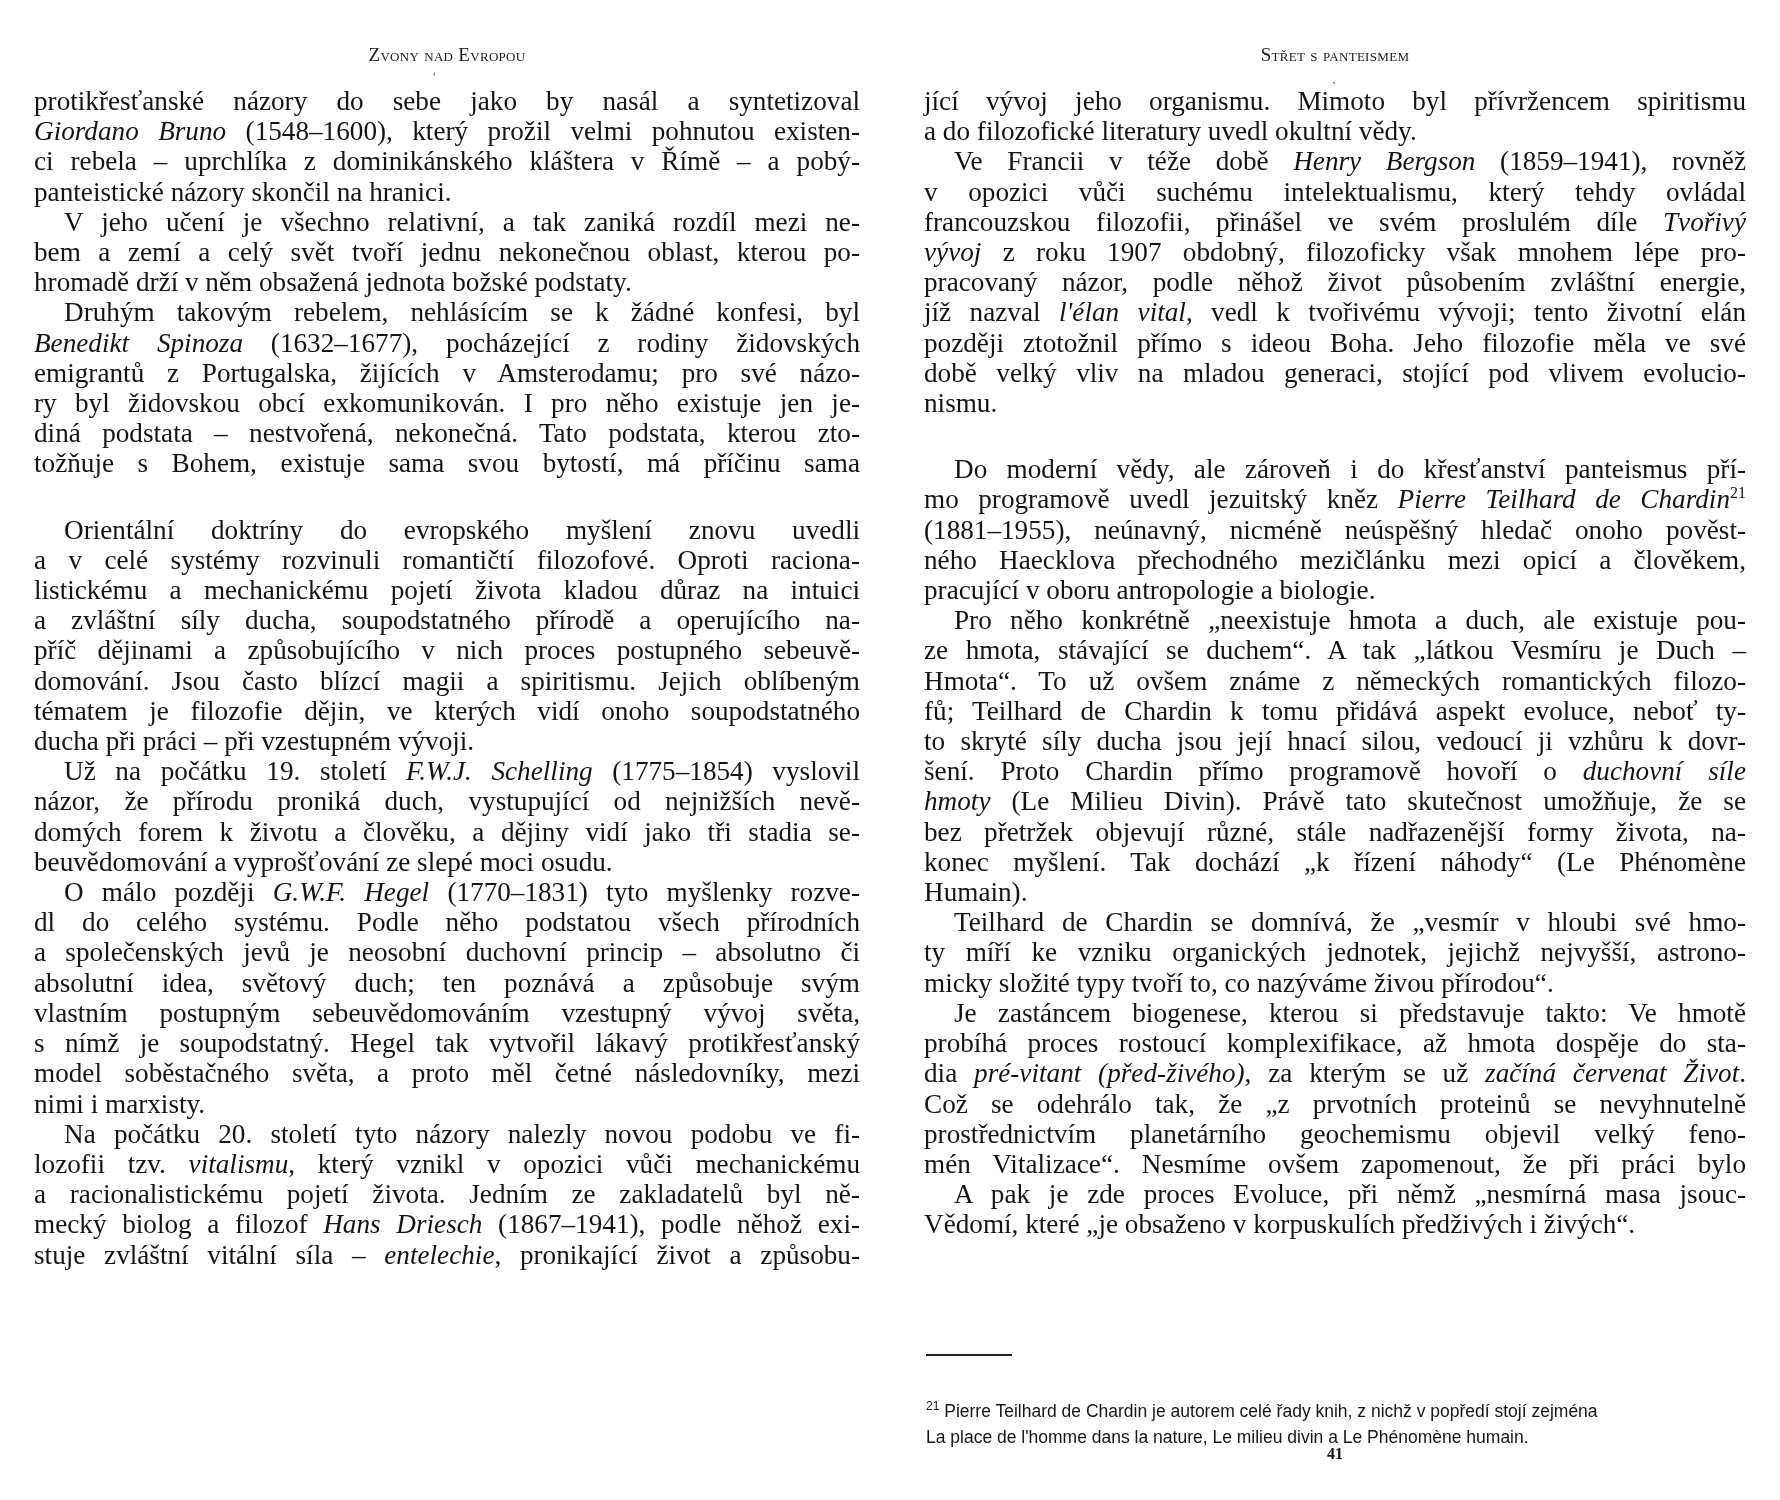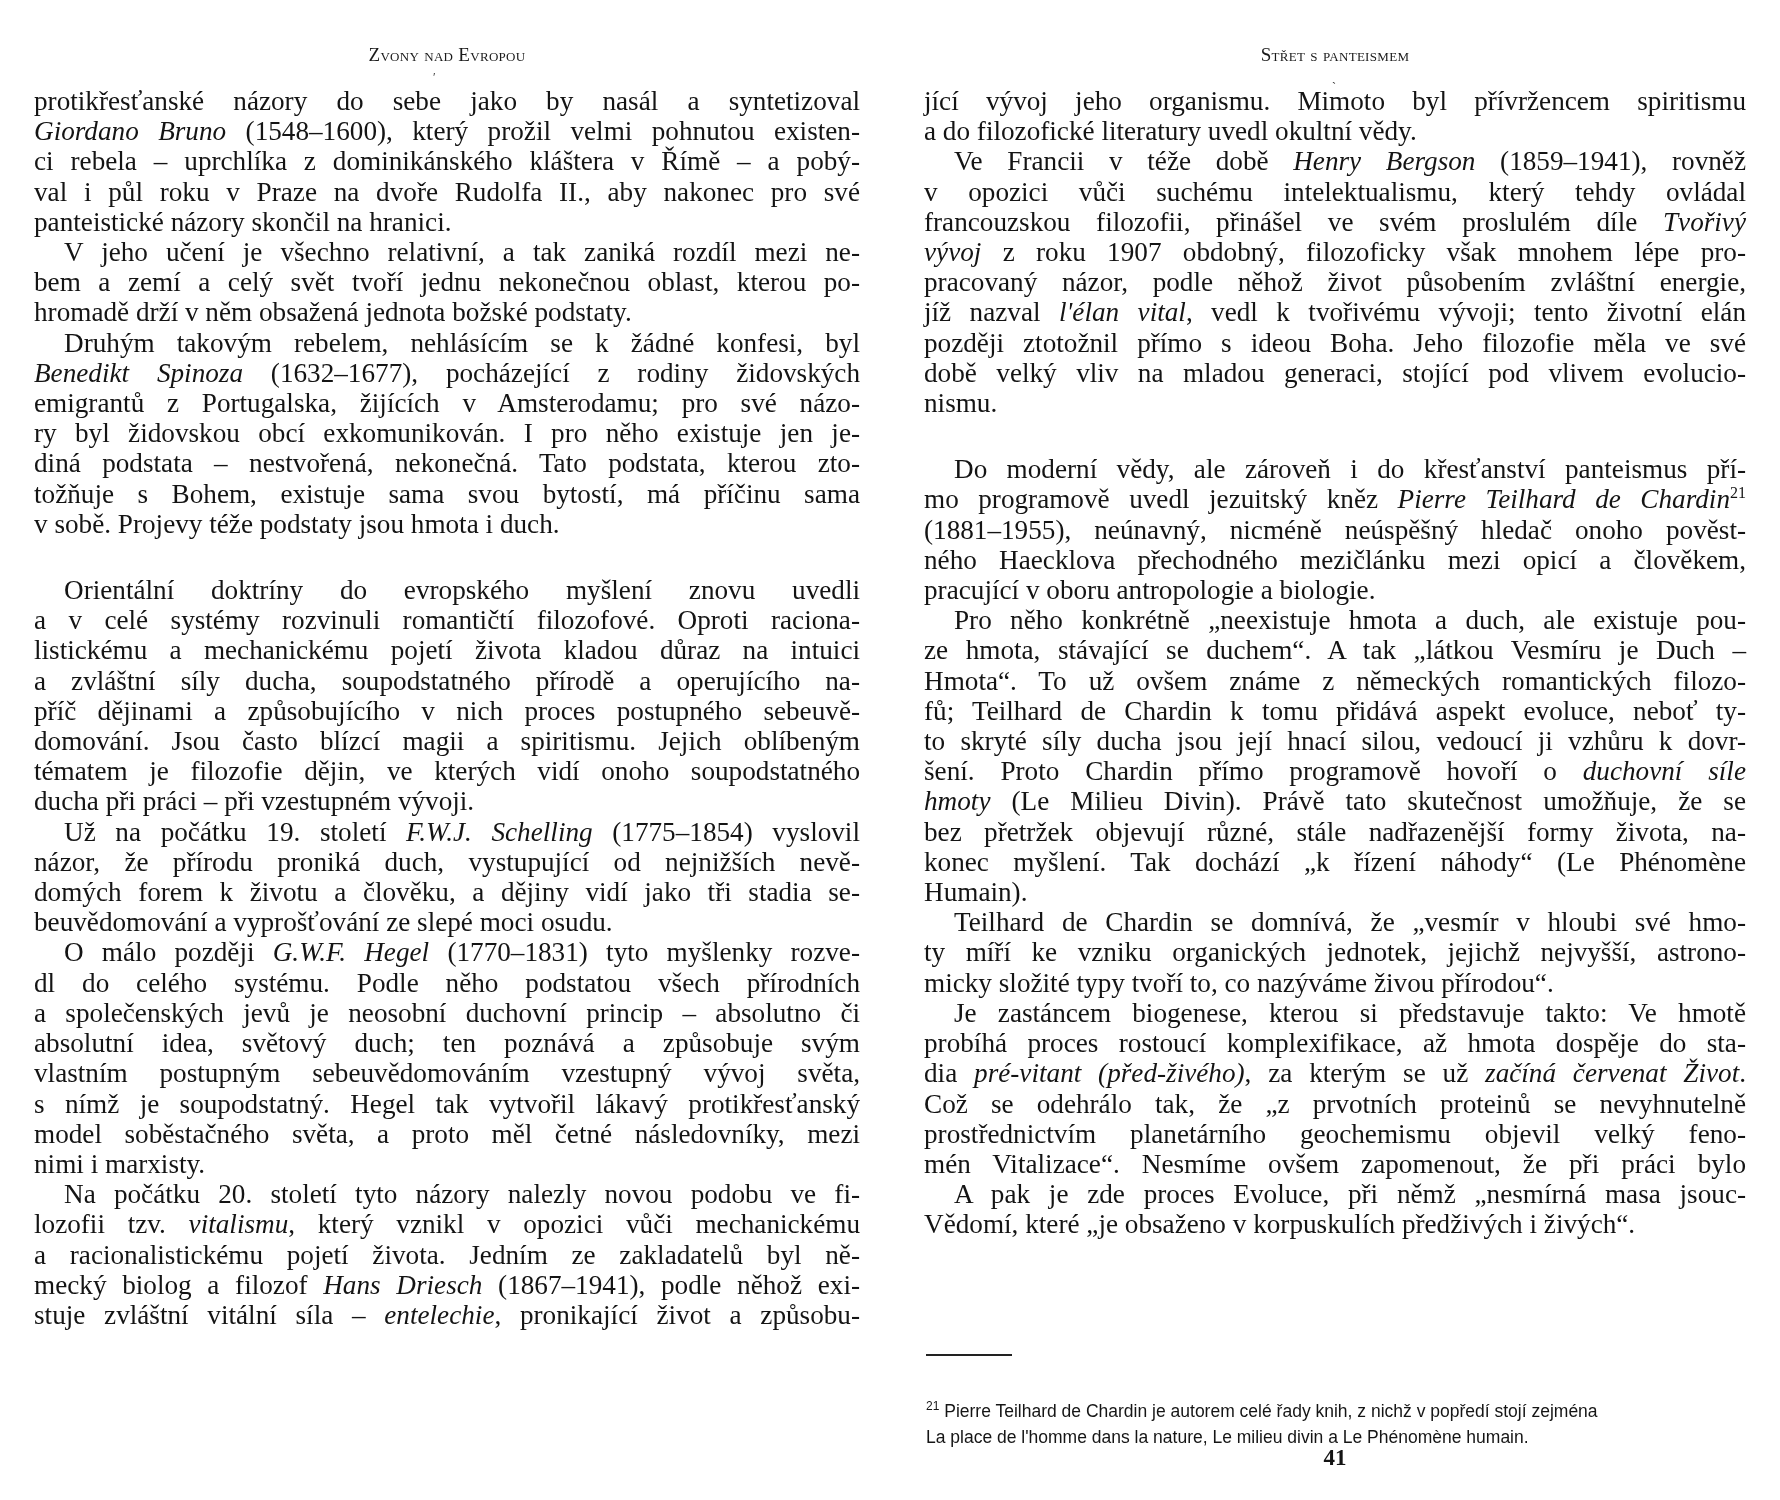--- a/index.html
+++ b/index.html
@@ -15,44 +15,42 @@
   .gap { height: 36px; }
   .line { display: block; text-align: justify; text-align-last: justify; white-space: nowrap; }
   .line.last { text-align-last: left; }
   .line.first { padding-left: 30px; }
   em { font-style: italic; margin-top: 48px; }
   sup { font-size: 16px; vertical-align: super; line-height: 0; }
   .fn-rule { position: absolute; top: 1354px; left: 2px; width: 86px; height: 2px; background: #222; }
   .footnote { position: absolute; top: 1358px; left: 2px; right: 40px; font-family: "Liberation Sans", "DejaVu Sans", sans-serif;
               font-size: 17.5px; line-height: 26px; color: #151515; margin-top: 40px; }
   .footnote sup { font-size: 12px; }
-  .page-number { position: absolute; top: 1445px; left: 0; right: 0; text-align: center; font-size: 23px; font-weight: bold; }
+  .page-number { position: absolute; top: 1445px; left: 0; right: 0; text-align: center; font-size: 16px; font-weight: bold; }
 </style>
 </head>
 <body>
 
 <div class="page" id="left-page">
   <div class="running-head">Zvony nad Evropou</div>
   <div class="head-mark" style="left:399px">ʹ</div>
   <div class="text" id="left-text">
       <span class="line">protikřesťanské názory do sebe jako by nasál a syntetizoval</span>
       <span class="line"><em>Giordano Bruno</em> (1548–1600), který prožil velmi pohnutou existen-</span>
       <span class="line">ci rebela – uprchlíka z dominikánského kláštera v Římě – a pobý-</span>
-      <span class="line">val i půl roku v Praze na dvoře Rudolfa II., aby nakonec pro své</span>
       <span class="line last">panteistické názory skončil na hranici.</span>
       <span class="line first">V jeho učení je všechno relativní, a tak zaniká rozdíl mezi ne-</span>
       <span class="line">bem a zemí a celý svět tvoří jednu nekonečnou oblast, kterou po-</span>
       <span class="line last">hromadě drží v něm obsažená jednota božské podstaty.</span>
       <span class="line first">Druhým takovým rebelem, nehlásícím se k žádné konfesi, byl</span>
       <span class="line"><em>Benedikt Spinoza</em> (1632–1677), pocházející z rodiny židovských</span>
       <span class="line">emigrantů z Portugalska, žijících v Amsterodamu; pro své názo-</span>
       <span class="line">ry byl židovskou obcí exkomunikován. I pro něho existuje jen je-</span>
       <span class="line">diná podstata – nestvořená, nekonečná. Tato podstata, kterou zto-</span>
       <span class="line">tožňuje s Bohem, existuje sama svou bytostí, má příčinu sama</span>
-      <span class="line last">v sobě. Projevy téže podstaty jsou hmota i duch.</span>
       <span class="gap" style="display: block;"></span>
       <span class="line first">Orientální doktríny do evropského myšlení znovu uvedli</span>
       <span class="line">a v celé systémy rozvinuli romantičtí filozofové. Oproti raciona-</span>
       <span class="line">listickému a mechanickému pojetí života kladou důraz na intuici</span>
       <span class="line">a zvláštní síly ducha, soupodstatného přírodě a operujícího na-</span>
       <span class="line">příč dějinami a způsobujícího v nich proces postupného sebeuvě-</span>
       <span class="line">domování. Jsou často blízcí magii a spiritismu. Jejich oblíbeným</span>
       <span class="line">tématem je filozofie dějin, ve kterých vidí onoho soupodstatného</span>
       <span class="line last">ducha při práci – při vzestupném vývoji.</span>
       <span class="line first">Už na počátku 19. století <em>F.W.J. Schelling</em> (1775–1854) vyslovil</span>

